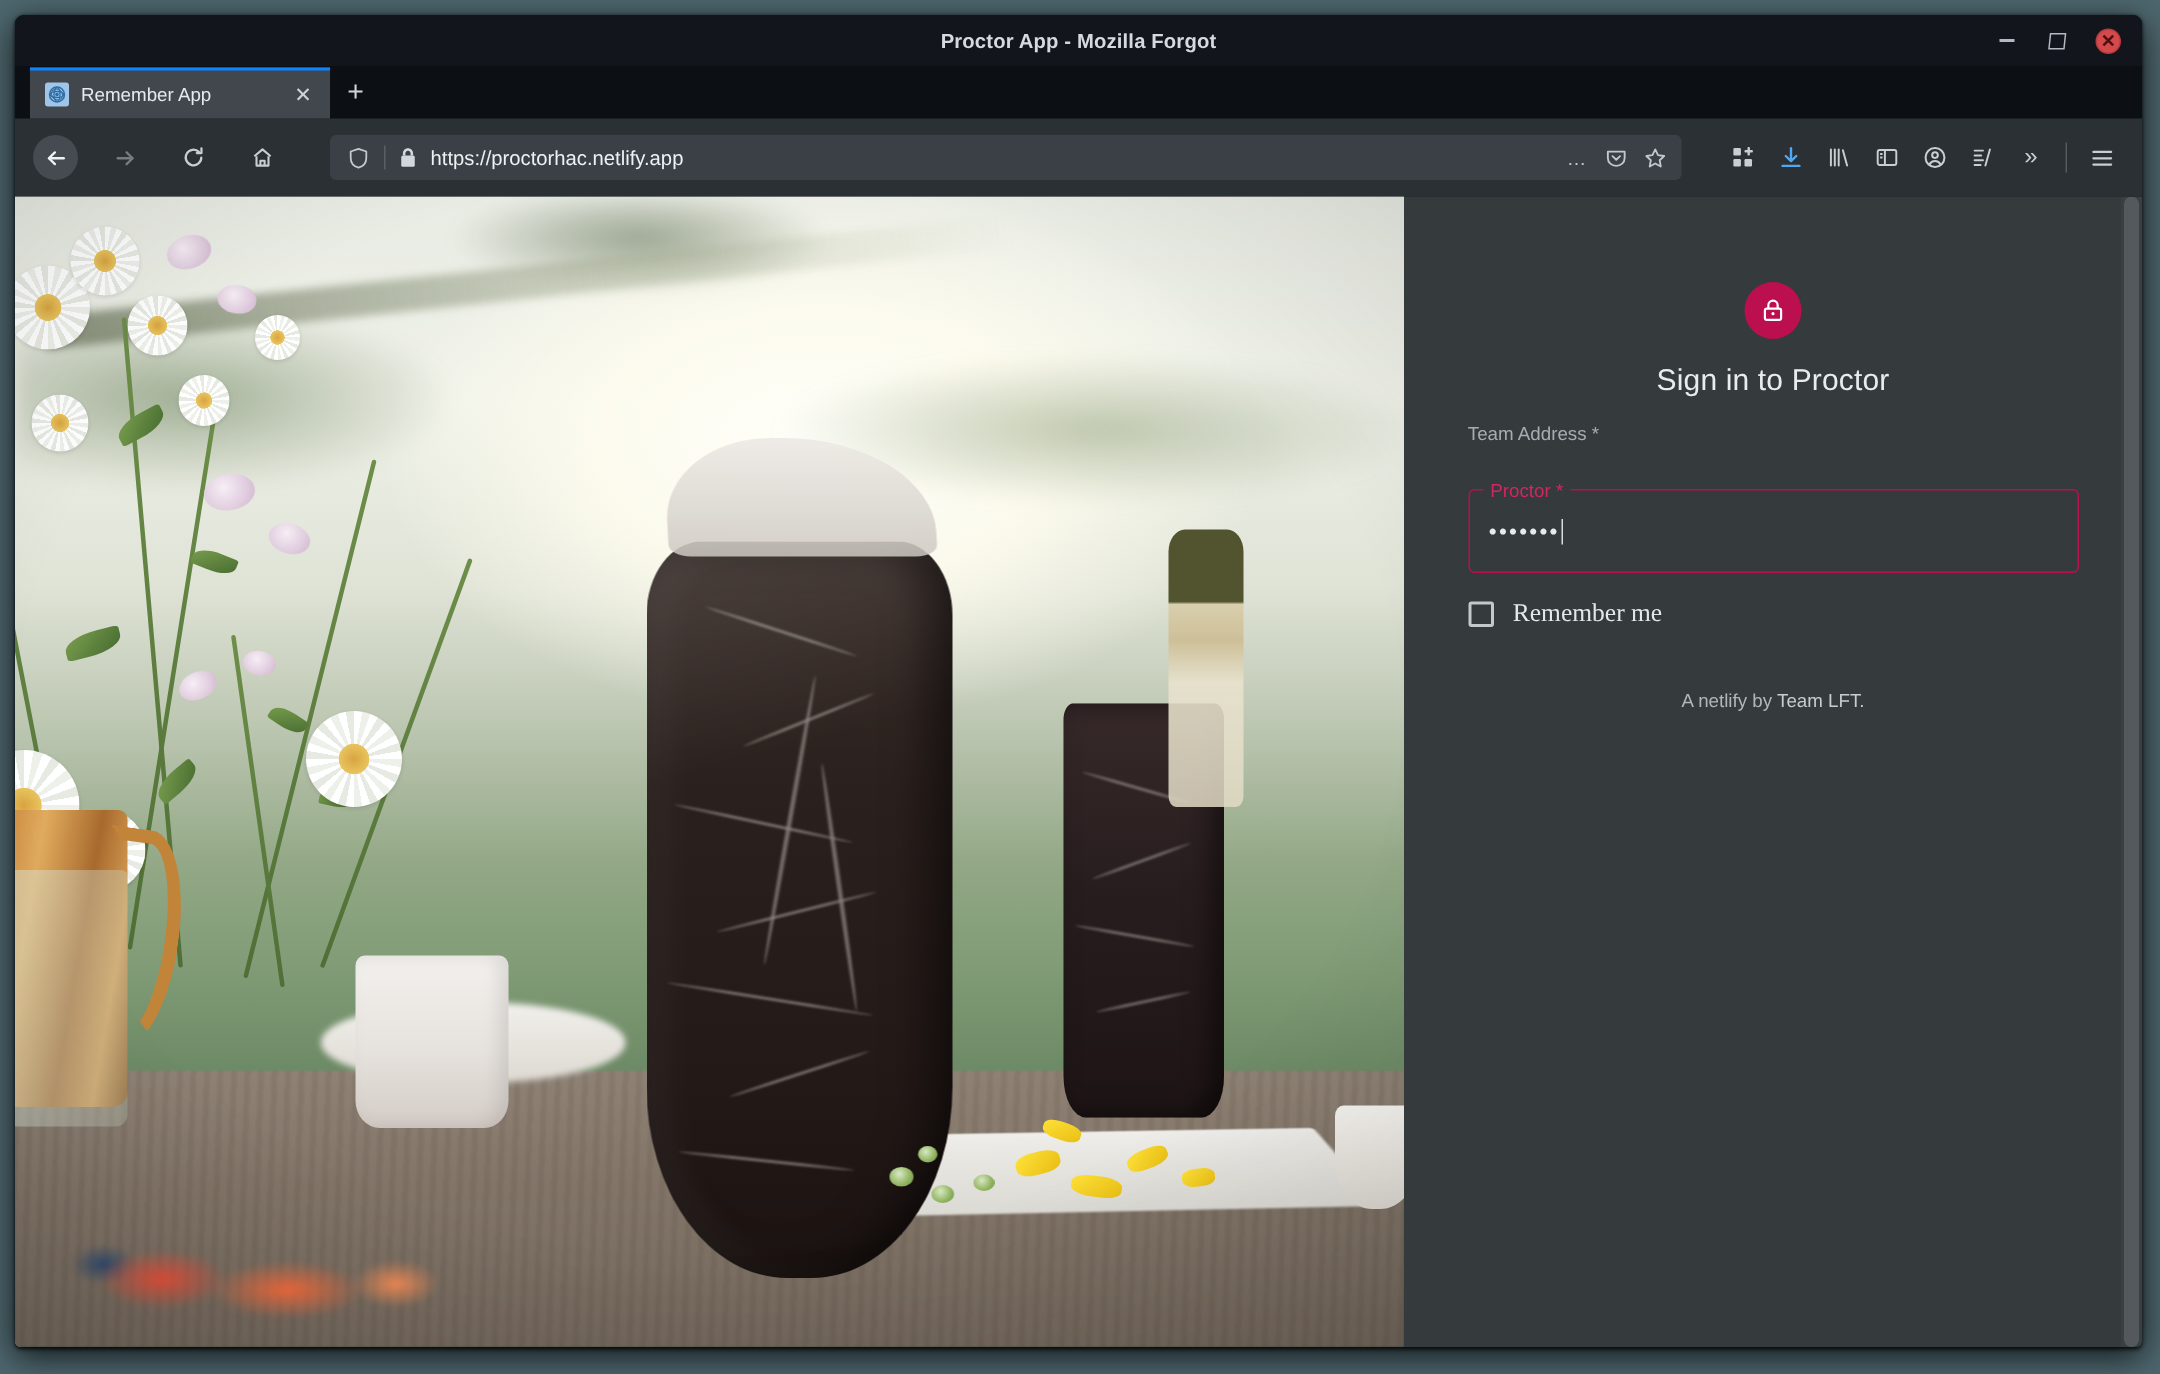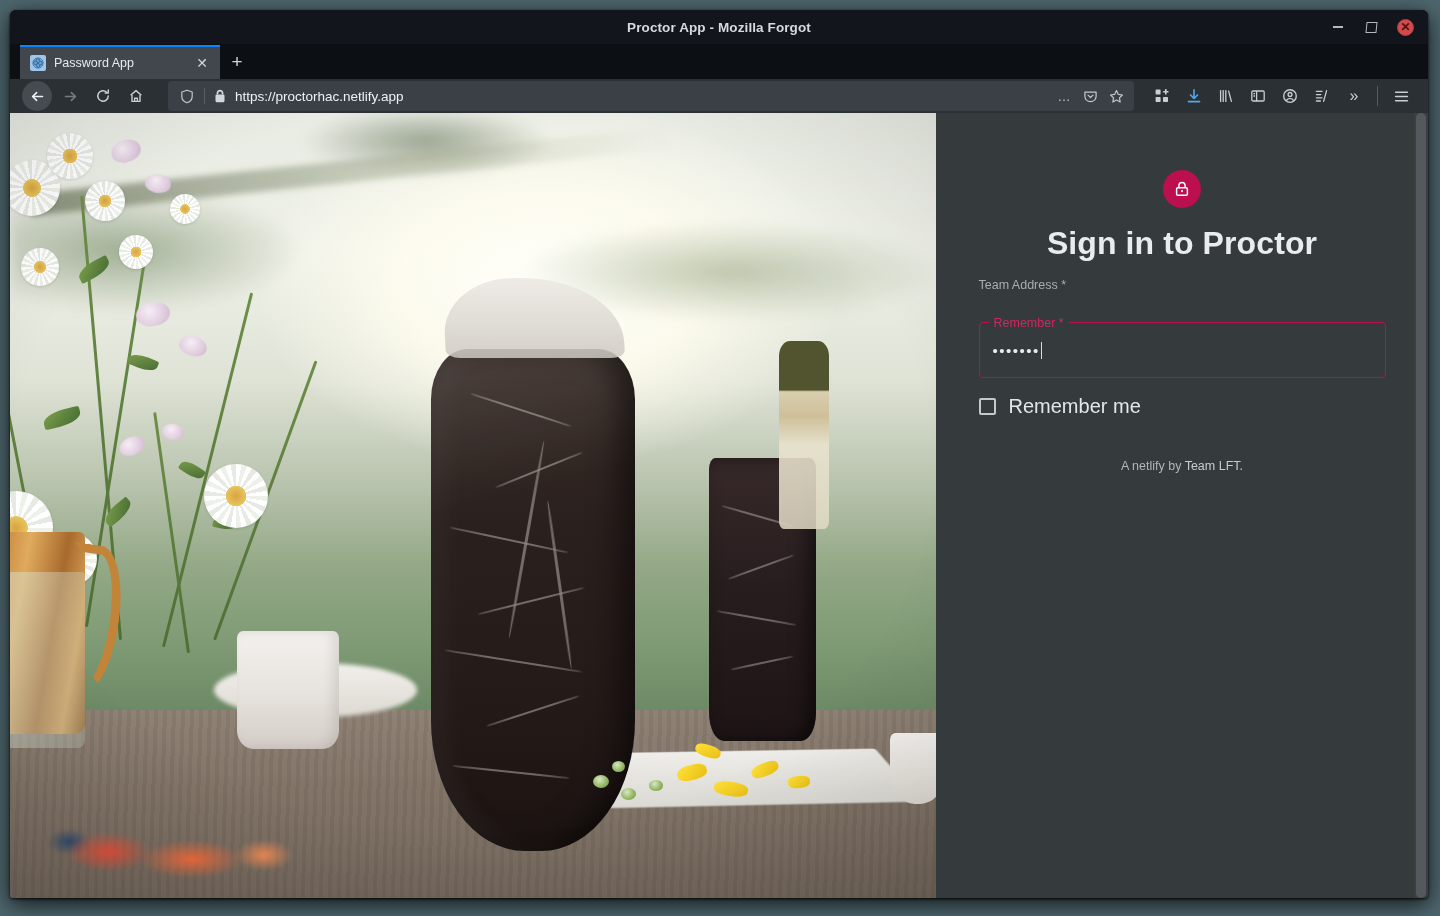--- a/index.html
+++ b/index.html
@@ -135,26 +135,26 @@
   .newtab {
     width: 34px; height: 34px;
     display: flex; align-items: center; justify-content: center;
     color: #cfd4da;
     font-size: 19px;
     font-weight: 300;
   }
 
   
   .navbar {
-    height: 34px;
+    height: 52px;
     background: #2b3035;
     display: flex;
     align-items: center;
     padding: 0 12px;
-    gap: 3px;
+    gap: 16px;
     flex: 0 0 auto;
   }
   .navbtn {
     width: 30px; height: 30px;
     display: flex; align-items: center; justify-content: center;
     border-radius: 50%;
     color: #c8ced4;
   }
   .navbtn.back {
     background: #464b51;
@@ -497,22 +497,22 @@
     width: 38px; height: 38px;
     border-radius: 50%;
     background: #bc0f4f;
     display: flex; align-items: center; justify-content: center;
     flex: 0 0 auto;
   }
   .lock-avatar svg { display: block; }
   .login-title {
     margin-top: 17px;
     color: #e9ecee;
-    font-size: 32px;
-    font-weight: 700;
+    font-size: 20px;
+    font-weight: 400;
     letter-spacing: 0.1px;
   }
 
   .field {
     width: 100%;
     position: relative;
     margin-top: 15px;
   }
   
   .field-email { margin-top: 16px; }
@@ -575,21 +575,22 @@
     gap: 13px;
   }
   .checkbox {
     width: 17px; height: 17px;
     border: 2px solid #c3c8cc;
     border-radius: 2px;
     flex: 0 0 auto;
   }
   .remember-label {
     color: #e3e7ea;
-    font-size: 20px;
+    font-size: 17px;
+    font-family: Liberation Serif, serif;
   }
 
   .signin-btn {
     width: 100%;
     margin-top: 17px;
     height: 36px;
     background: #bc0f4f;
     border: none;
     border-radius: 4px;
     color: #ffffff;
@@ -649,21 +650,21 @@
     <div class="tab">
       <span class="tab-favicon">
         <svg width="12" height="12" viewBox="0 0 12 12">
           <circle cx="6" cy="6" r="5" fill="none" stroke="#2f6ea8" stroke-width="1"></circle>
           <ellipse cx="6" cy="6" rx="4.6" ry="2" fill="none" stroke="#2f6ea8" stroke-width="0.9"></ellipse>
           <ellipse cx="6" cy="6" rx="2" ry="4.6" fill="none" stroke="#2f6ea8" stroke-width="0.9"></ellipse>
           <ellipse cx="6" cy="6" rx="4" ry="3.4" fill="none" stroke="#2f6ea8" stroke-width="0.7" transform="rotate(45 6 6)"></ellipse>
           <circle cx="6" cy="6" r="1.2" fill="#2f6ea8"></circle>
         </svg>
       </span>
-      <span class="tab-title">Password App</span>
+      <span class="tab-title">Remember App</span>
       <span class="tab-close">✕</span>
     </div>
     <div class="newtab">+</div>
   </div>
 
   <div class="navbar">
     <div class="navbtn back">
       <svg width="17" height="17" viewBox="0 0 17 17" fill="none" stroke="currentColor" stroke-width="1.6" stroke-linecap="round" stroke-linejoin="round">
         <path d="M13.5 8.5H3.8"></path>
           <path d="M7.6 4.6L3.6 8.5l4 3.9"></path>
@@ -878,21 +879,21 @@
 
         <div class="field field-email">
           <label class="flabel">
             <span>Team Address</span>
             <span class="req">*</span>
           </label>
         </div>
 
         <div class="field field-pass">
           <span class="notch">
-            <span>Remember</span>
+            <span>Proctor</span>
             <span class="req">*</span>
           </span>
           <span class="pass-dots">
             <span>•••••••</span>
               <span class="caret"></span>
           </span>
         </div>
 
         <div class="remember">
           <span class="checkbox"></span>

